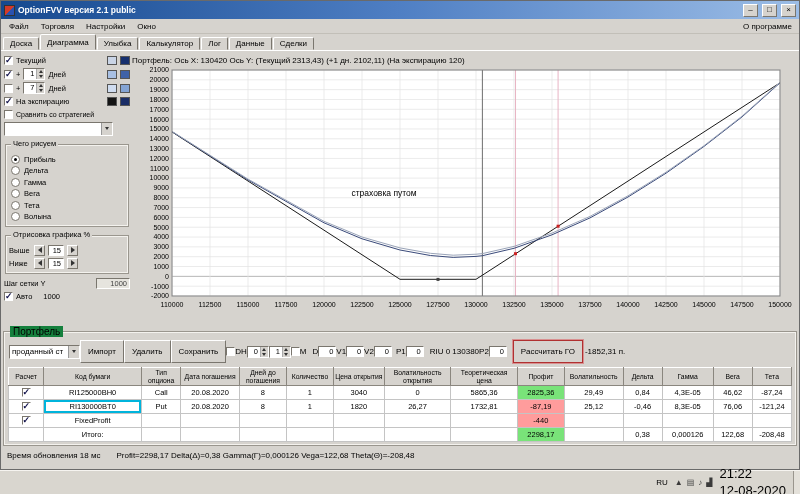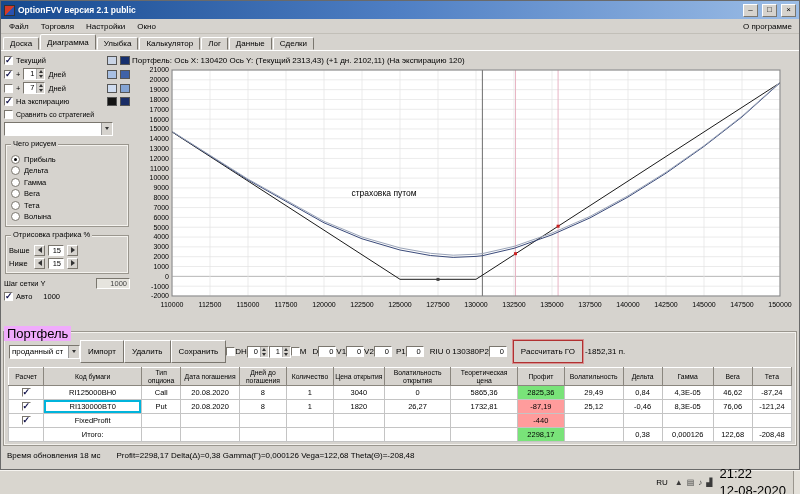--- a/index.html
+++ b/index.html
@@ -47,21 +47,21 @@
   .combo{display:inline-flex;height:14px;background:#fff;border:1px solid;border-color:#7a766e #fff #fff #7a766e;align-items:center}
   .combo-text{font-size:8px;padding:0 2px;white-space:nowrap;overflow:hidden;width:58px;height:100%;line-height:12px}
   .combo.wide .combo-text{width:96px}
   .combo-btn{width:11px;height:100%;background:#d6d3ce;border-left:1px solid #999;display:flex;align-items:center;justify-content:center;flex:none}
   
   .chart-area{flex:1;padding-top:2px;overflow:hidden}
   .chart-title{font-size:8px;text-align:left;margin:3px 0 1px;white-space:nowrap}
   svg text{font-family:"Liberation Sans",sans-serif;fill:#000}
   
   .pf{margin:2px 2px 0;border:1px solid #9a968e;box-shadow:inset 0 0 0 1px #f4f2ee;position:relative;padding:6px 3px 3px;flex:none}
-  .pf-legend{position:absolute;top:-6px;left:0;background:#f0abfc;font-size:13px;padding:0 3px}
+  .pf-legend{position:absolute;top:-6px;left:6px;background:#15803d;font-size:10px;padding:0 3px}
   .toolbar{display:flex;align-items:center;gap:0;font-size:8px;padding:2px 2px 4px;white-space:nowrap}
   .btn{font-family:inherit;font-size:8px;height:23px;padding:0 7px;background:#d6d3ce;border:1px solid;border-color:#fff #7a766e #7a766e #fff}
   .btn.calc{border:1px solid #b03030;box-shadow:0 0 0 1px #d89090;margin-left:6px}
   .go-val{font-size:8px;margin-left:2px}
   table{width:calc(100% - 2px);margin:0 1px;border-collapse:collapse;table-layout:fixed;background:#fff}
   th{font-size:6.8px;font-weight:normal;background:#d6d3ce;border:1px solid;border-color:#fff #8a867e #8a867e #fff;padding:0 1px;height:18px;line-height:1.15;overflow:hidden}
   td{font-size:7.5px;text-align:center;background:#fff;border:1px solid #c4c4c4;height:14px;padding:0 1px;overflow:hidden;white-space:nowrap}
   td.pos{background:#79e379}
   td.neg{background:#ff9c9c}
   td.selcode{box-shadow:inset 0 0 0 2px #00b4dc}

